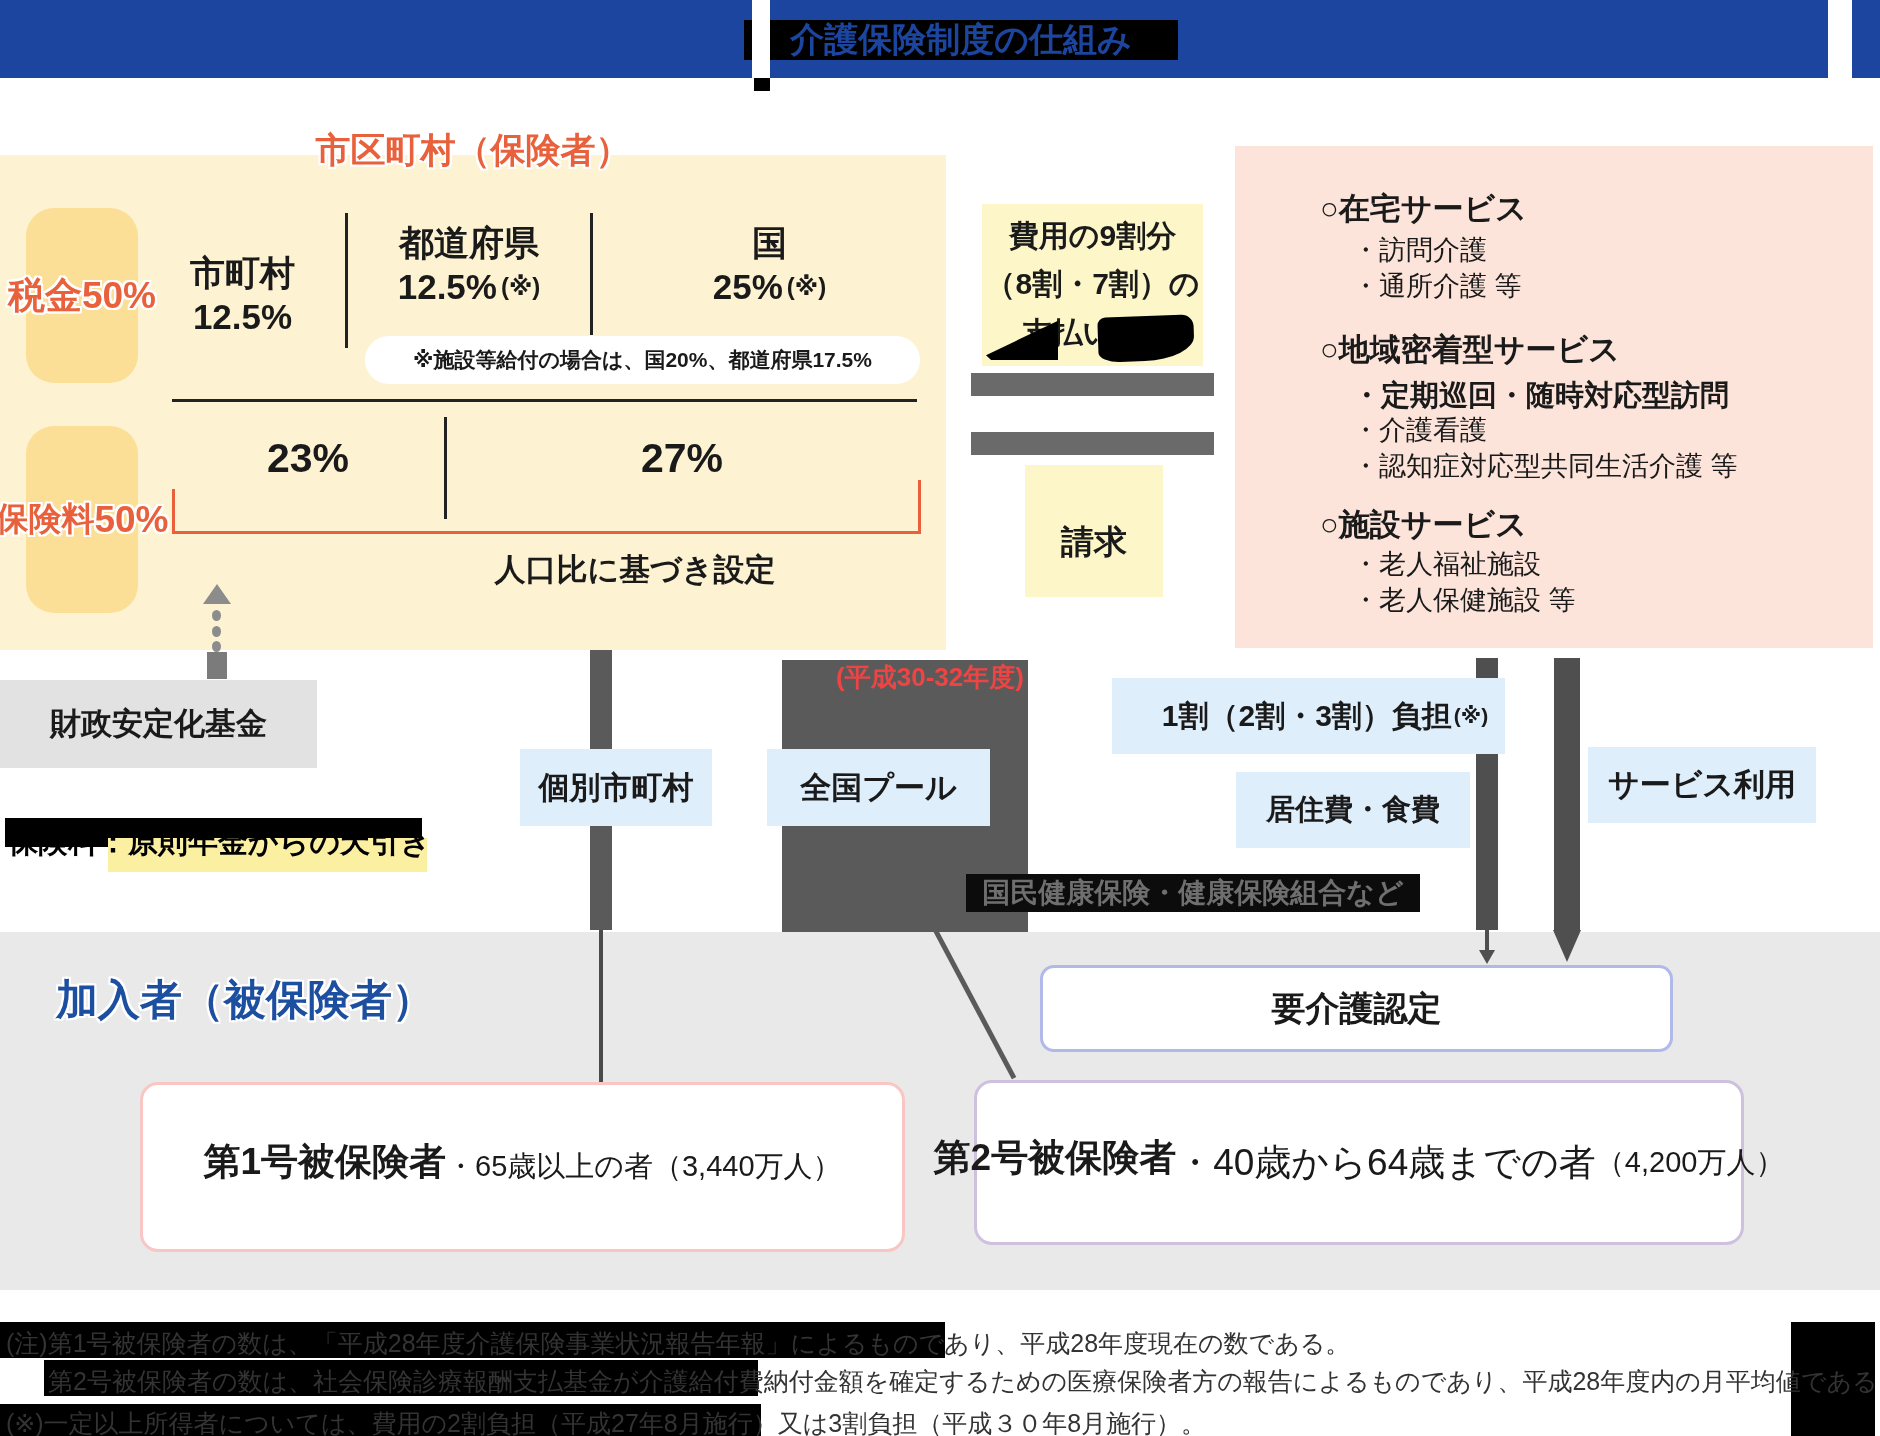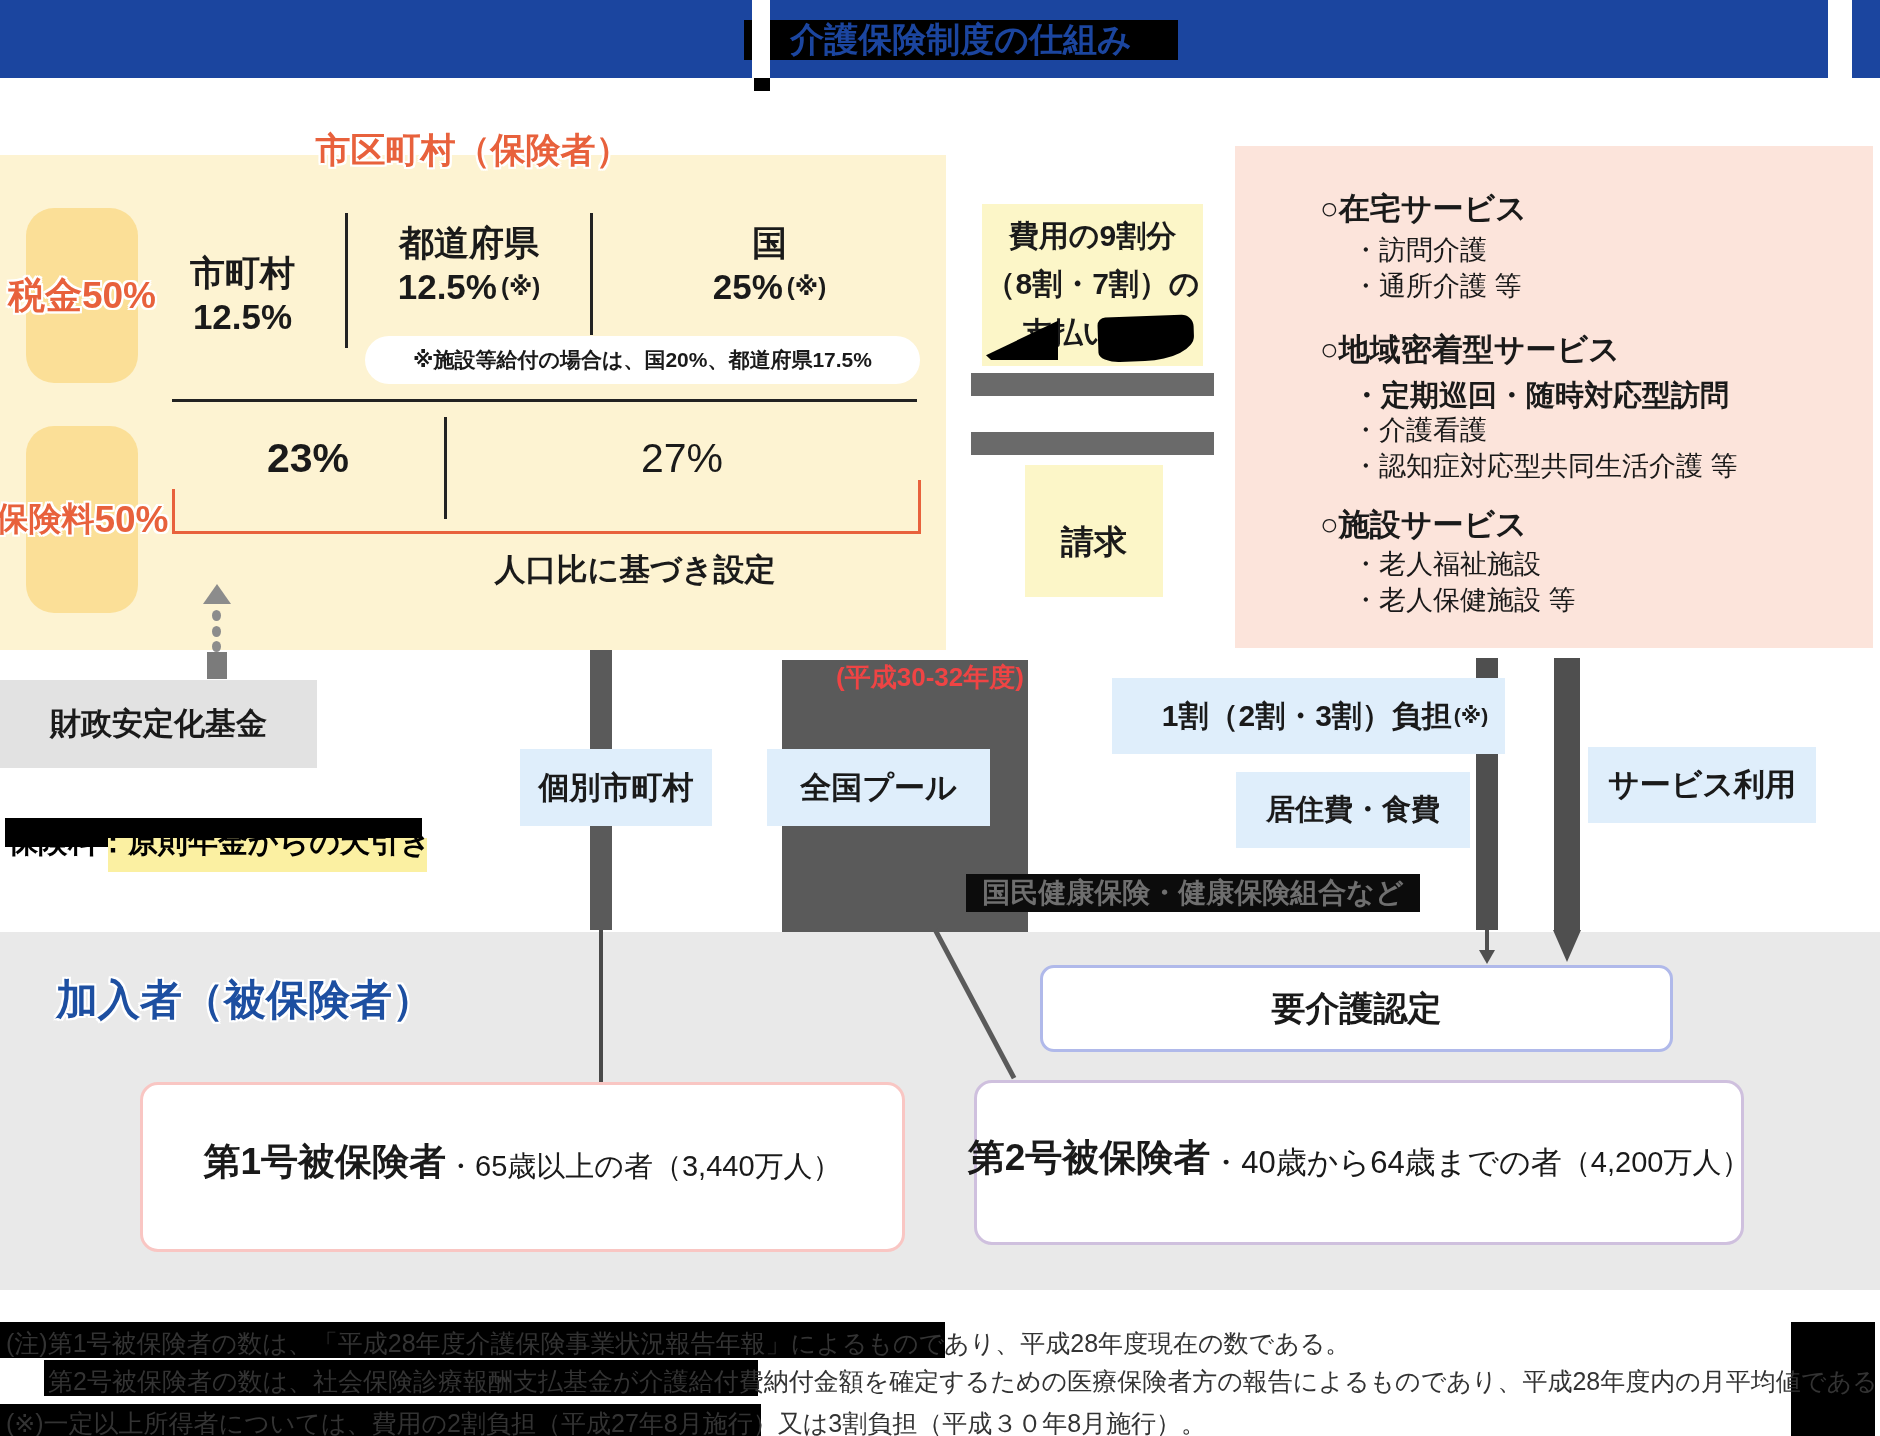--- a/index.html
+++ b/index.html
@@ -60,21 +60,21 @@
     <span style="font-size:35px;font-weight:600;">25%</span>
     <span style="font-size:24px;font-weight:600;margin-left:4px;">(※)</span>
   </div>
 
   <div class="abs center nowrap" style="left:365px;top:336px;width:555px;height:48px;background:#fff;border-radius:24px;font-size:21px;font-weight:600;z-index:2;">※施設等給付の場合は、国20%、都道府県17.5%</div>
 
   <div class="abs" style="left:172px;top:399px;width:745px;height:3px;background:#222;"></div>
 
   <div class="abs center nowrap" style="left:172px;top:436px;width:272px;height:44px;font-size:41px;font-weight:600;">23%</div>
   <div class="abs" style="left:444px;top:417px;width:3px;height:102px;background:#222;"></div>
-  <div class="abs center nowrap" style="left:447px;top:436px;width:470px;height:44px;font-size:41px;font-weight:400;">27%</div>
+  <div class="abs center nowrap" style="left:447px;top:436px;width:470px;height:44px;font-size:41px;font-weight:700;">27%</div>
 
   <div class="abs" style="left:172px;top:489px;width:3px;height:45px;background:#E8613C;"></div>
   <div class="abs" style="left:172px;top:531px;width:749px;height:3px;background:#E8613C;"></div>
   <div class="abs" style="left:918px;top:480px;width:3px;height:54px;background:#E8613C;"></div>
   <div class="abs center nowrap" style="left:400px;top:550px;width:470px;height:40px;font-size:31px;font-weight:600;">人口比に基づき設定</div>
 
   <div class="abs" style="left:203px;top:584px;width:0;height:0;border-left:14px solid transparent;border-right:14px solid transparent;border-bottom:20px solid #8C8C8C;z-index:2;"></div>
   <div class="abs" style="left:212px;top:610px;width:9px;height:11px;border-radius:50%;background:#8C8C8C;z-index:2;"></div>
   <div class="abs" style="left:212px;top:626px;width:9px;height:11px;border-radius:50%;background:#8C8C8C;z-index:2;"></div>
   <div class="abs" style="left:212px;top:641px;width:9px;height:11px;border-radius:50%;background:#8C8C8C;z-index:2;"></div>
@@ -143,21 +143,21 @@
   <div class="abs center nowrap" style="left:1040px;top:965px;width:633px;height:87px;background:#fff;border:3px solid #B0B9EA;border-radius:14px;box-sizing:border-box;font-size:34px;font-weight:600;z-index:3;">要介護認定</div>
 
   <div class="abs vcol" style="left:140px;top:1082px;width:765px;height:170px;background:#fff;border:3px solid #F9C6C3;border-radius:18px;box-sizing:border-box;z-index:3;">
     <span class="nowrap" style="font-size:37px;font-weight:800;margin-bottom:10px;">第1号被保険者</span>
     <span class="nowrap" style="font-size:29px;">・65歳以上の者</span>
     <span class="nowrap" style="font-size:29px;">（3,440万人）</span>
   </div>
 
   <div class="abs vcol" style="left:974px;top:1080px;width:770px;height:165px;background:#fff;border:3px solid #CFC0DE;border-radius:18px;box-sizing:border-box;z-index:3;">
     <span class="nowrap" style="font-size:37px;font-weight:800;margin-bottom:10px;">第2号被保険者</span>
-    <span class="nowrap" style="font-size:31px;">・40歳から64歳までの者</span>
+    <span class="nowrap" style="font-size:37px;">・40歳から64歳までの者</span>
     <span class="nowrap" style="font-size:29px;">（4,200万人）</span>
   </div>
 
   <div class="abs" style="left:0;top:1322px;width:945px;height:36px;background:#000;z-index:1;"></div>
   <div class="abs nowrap" style="left:6px;top:1327px;font-size:25px;color:#333;z-index:2;">(注)第1号被保険者の数は、「平成28年度介護保険事業状況報告年報」によるものであり、平成28年度現在の数である。</div>
 
   <div class="abs" style="left:44px;top:1360px;width:714px;height:36px;background:#000;z-index:1;"></div>
   <div class="abs nowrap" style="left:48px;top:1365px;font-size:25px;color:#333;z-index:2;">第2号被保険者の数は、社会保険診療報酬支払基金が介護給付費納付金額を確定するための医療保険者方の報告によるものであり、平成28年度内の月平均値である。</div>
 
   <div class="abs" style="left:0;top:1404px;width:761px;height:32px;background:#000;z-index:1;"></div>

